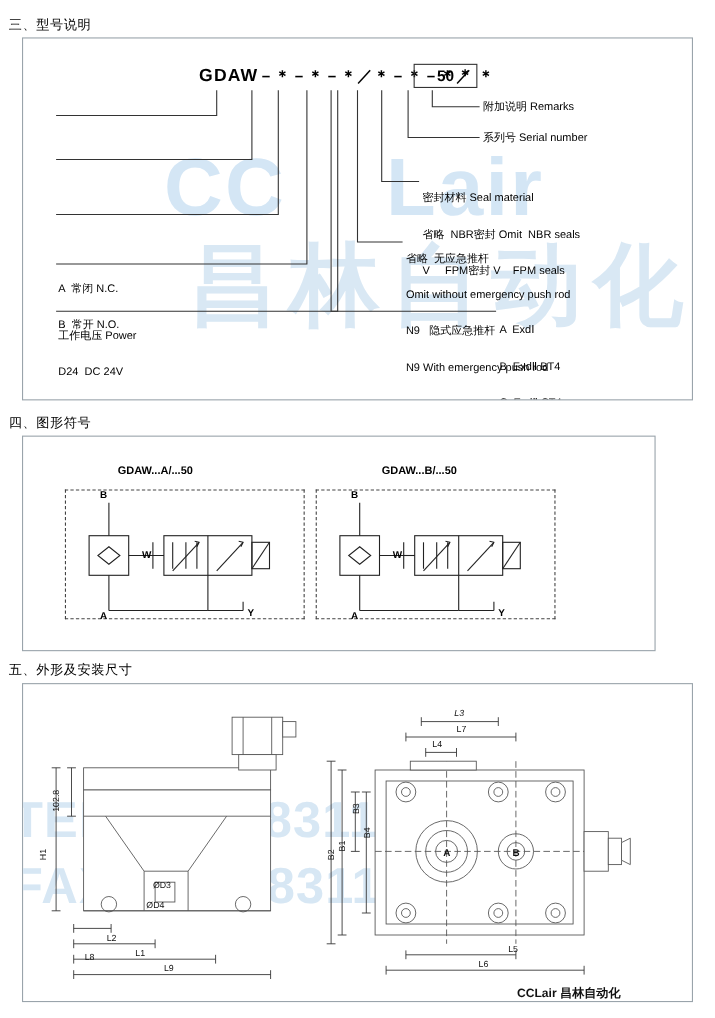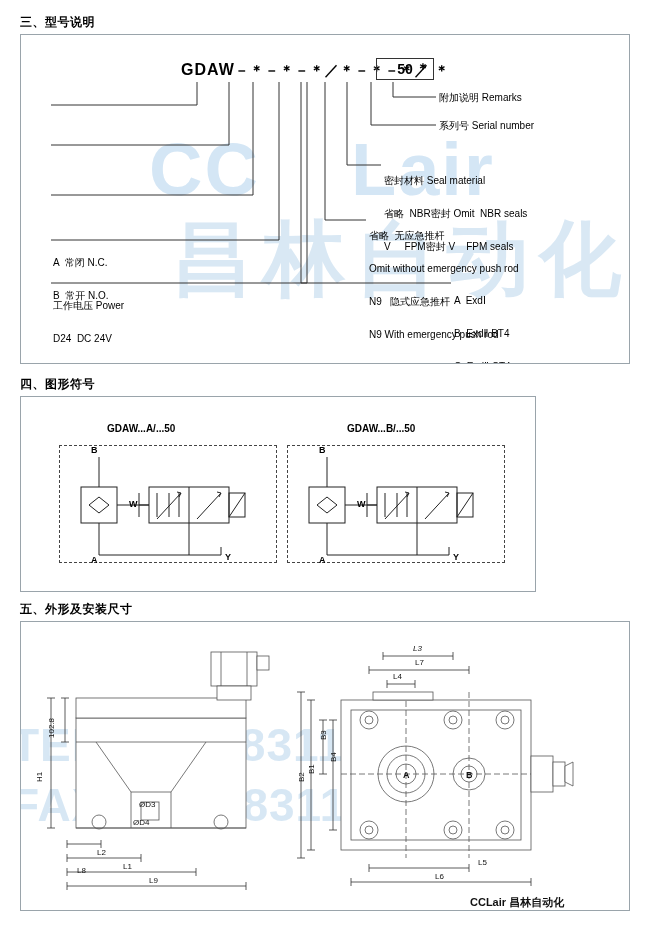--- a/index.html
+++ b/index.html
@@ -6,39 +6,39 @@
   body{
     width:650px;height:925px;
     background:#ffffff;
     font-family:"Liberation Sans","DejaVu Sans",sans-serif;
     color:#000;
     position:relative;
     overflow:hidden;
   }
   .sec-title{
     font-size:12px;
-    font-weight:bold;
+    font-weight:normal;
     margin:0;
     position:absolute;
-    left:20px;
+    left:8px;
     letter-spacing:0.5px;
   }
   #sec1-title{top:14px;}
   #sec2-title{top:376px;}
   #sec3-title{top:601px;}
 
   .panel{
     position:absolute;
     border:1px solid #9aa4ab;
     background:#ffffff;
     box-sizing:border-box;
     overflow:hidden;
   }
   #panel-model{left:20px;top:34px;width:610px;height:330px;}
-  #panel-symbol{left:20px;top:396px;width:516px;height:196px;}
+  #panel-symbol{left:20px;top:396px;width:576px;height:196px;}
   #panel-dim{left:20px;top:621px;width:610px;height:290px;}
 
   
   .wm{
     position:absolute;
     pointer-events:none;
     color:#cfe2f1;
     font-weight:bold;
     white-space:nowrap;
   }
@@ -411,20 +411,20 @@
 
   <div class="dim-lbl" style="left:392px;top:22px;font-style:italic;">L3</div>
   <div class="dim-lbl" style="left:394px;top:36px;">L7</div>
   <div class="dim-lbl" style="left:372px;top:50px;">L4</div>
   <div class="dim-lbl rot" style="left:298px;top:118px;">B3</div>
   <div class="dim-lbl rot" style="left:308px;top:140px;">B4</div>
   <div class="dim-lbl rot" style="left:286px;top:152px;">B1</div>
   <div class="dim-lbl rot" style="left:276px;top:160px;">B2</div>
   <div class="dim-lbl" style="left:382px;top:148px;font-size:9px;font-weight:bold;">A</div>
   <div class="dim-lbl" style="left:445px;top:148px;font-size:9px;font-weight:bold;">B</div>
-  <div class="dim-lbl" style="left:410px;top:236px;padding-left:47px;">L5</div>
+  <div class="dim-lbl" style="left:394px;top:236px;padding-left:47px;">L5</div>
   <div class="dim-lbl" style="left:414px;top:250px;">L6</div>
 </div>
 
 <div class="footer">
   <span class="en">CCLair</span>
   <span>昌林自动化</span>
 </div>
 
 </body></html>

